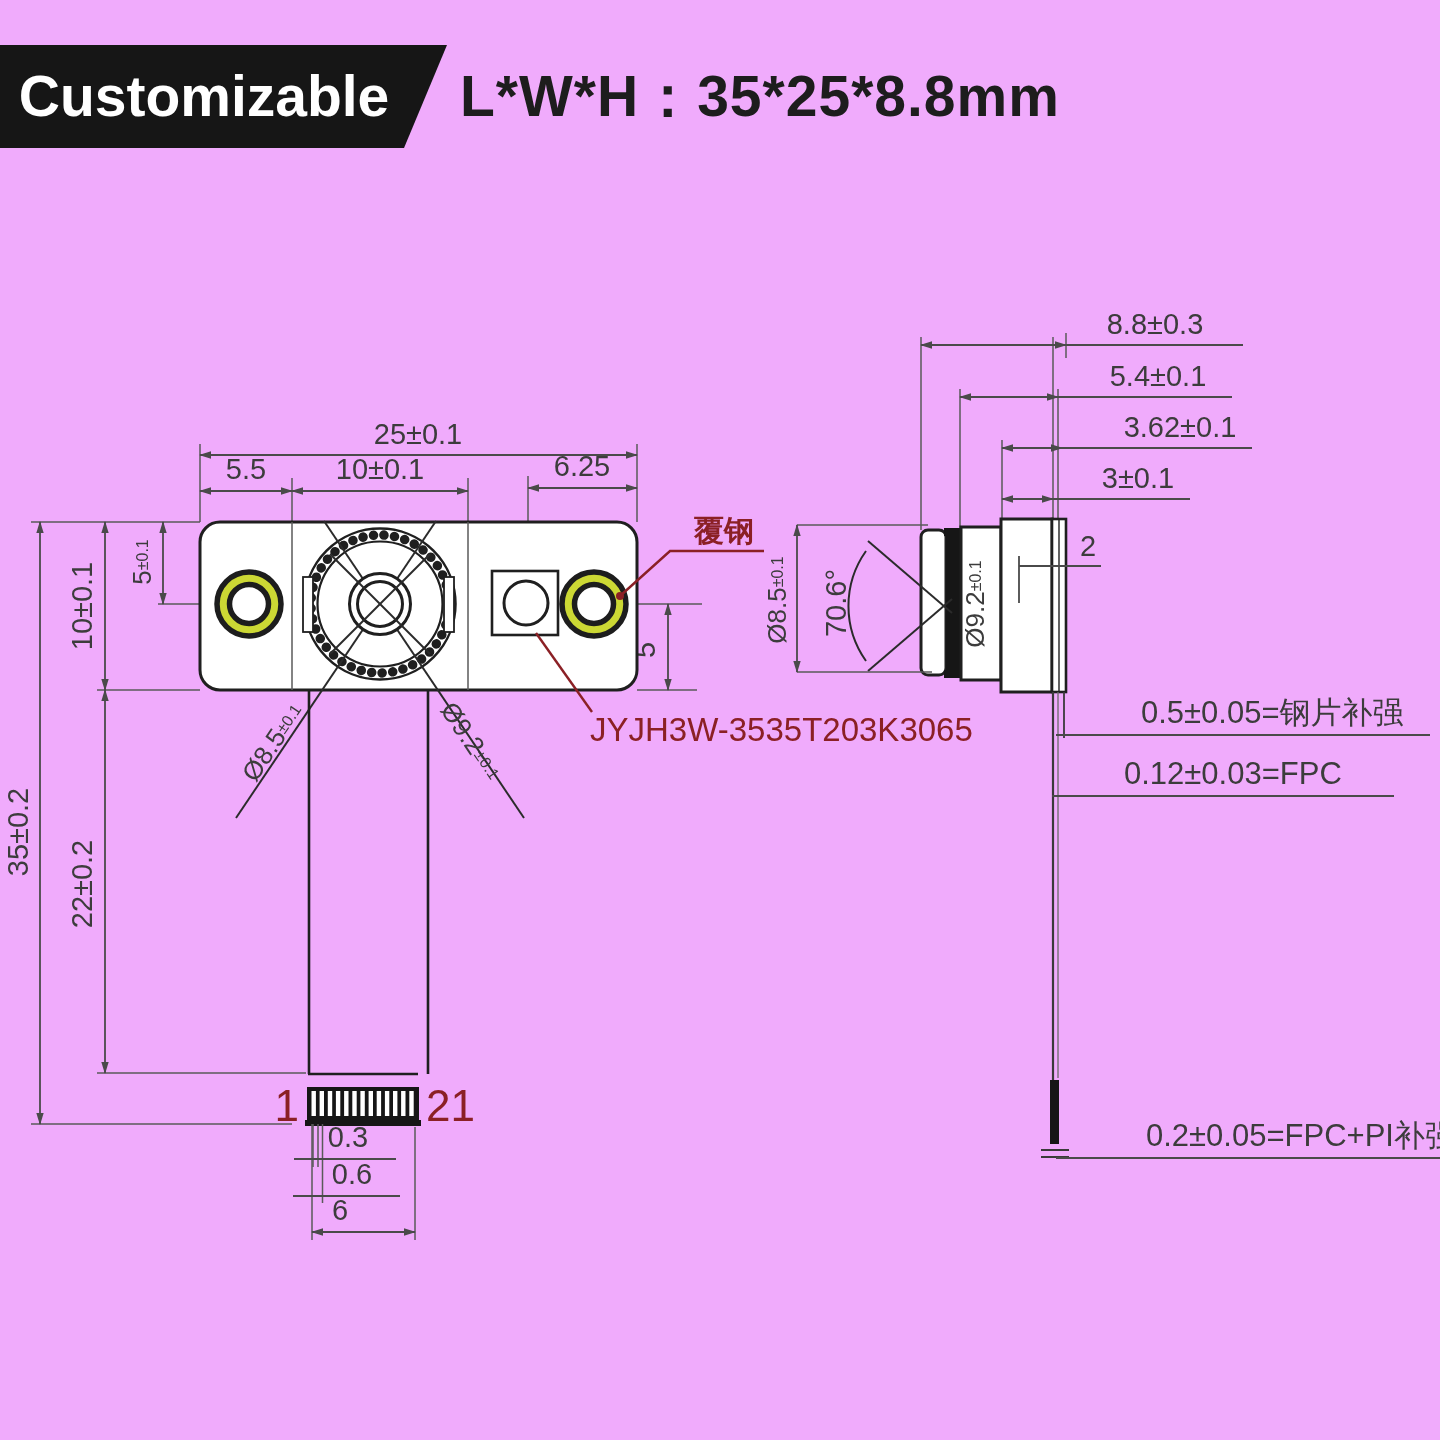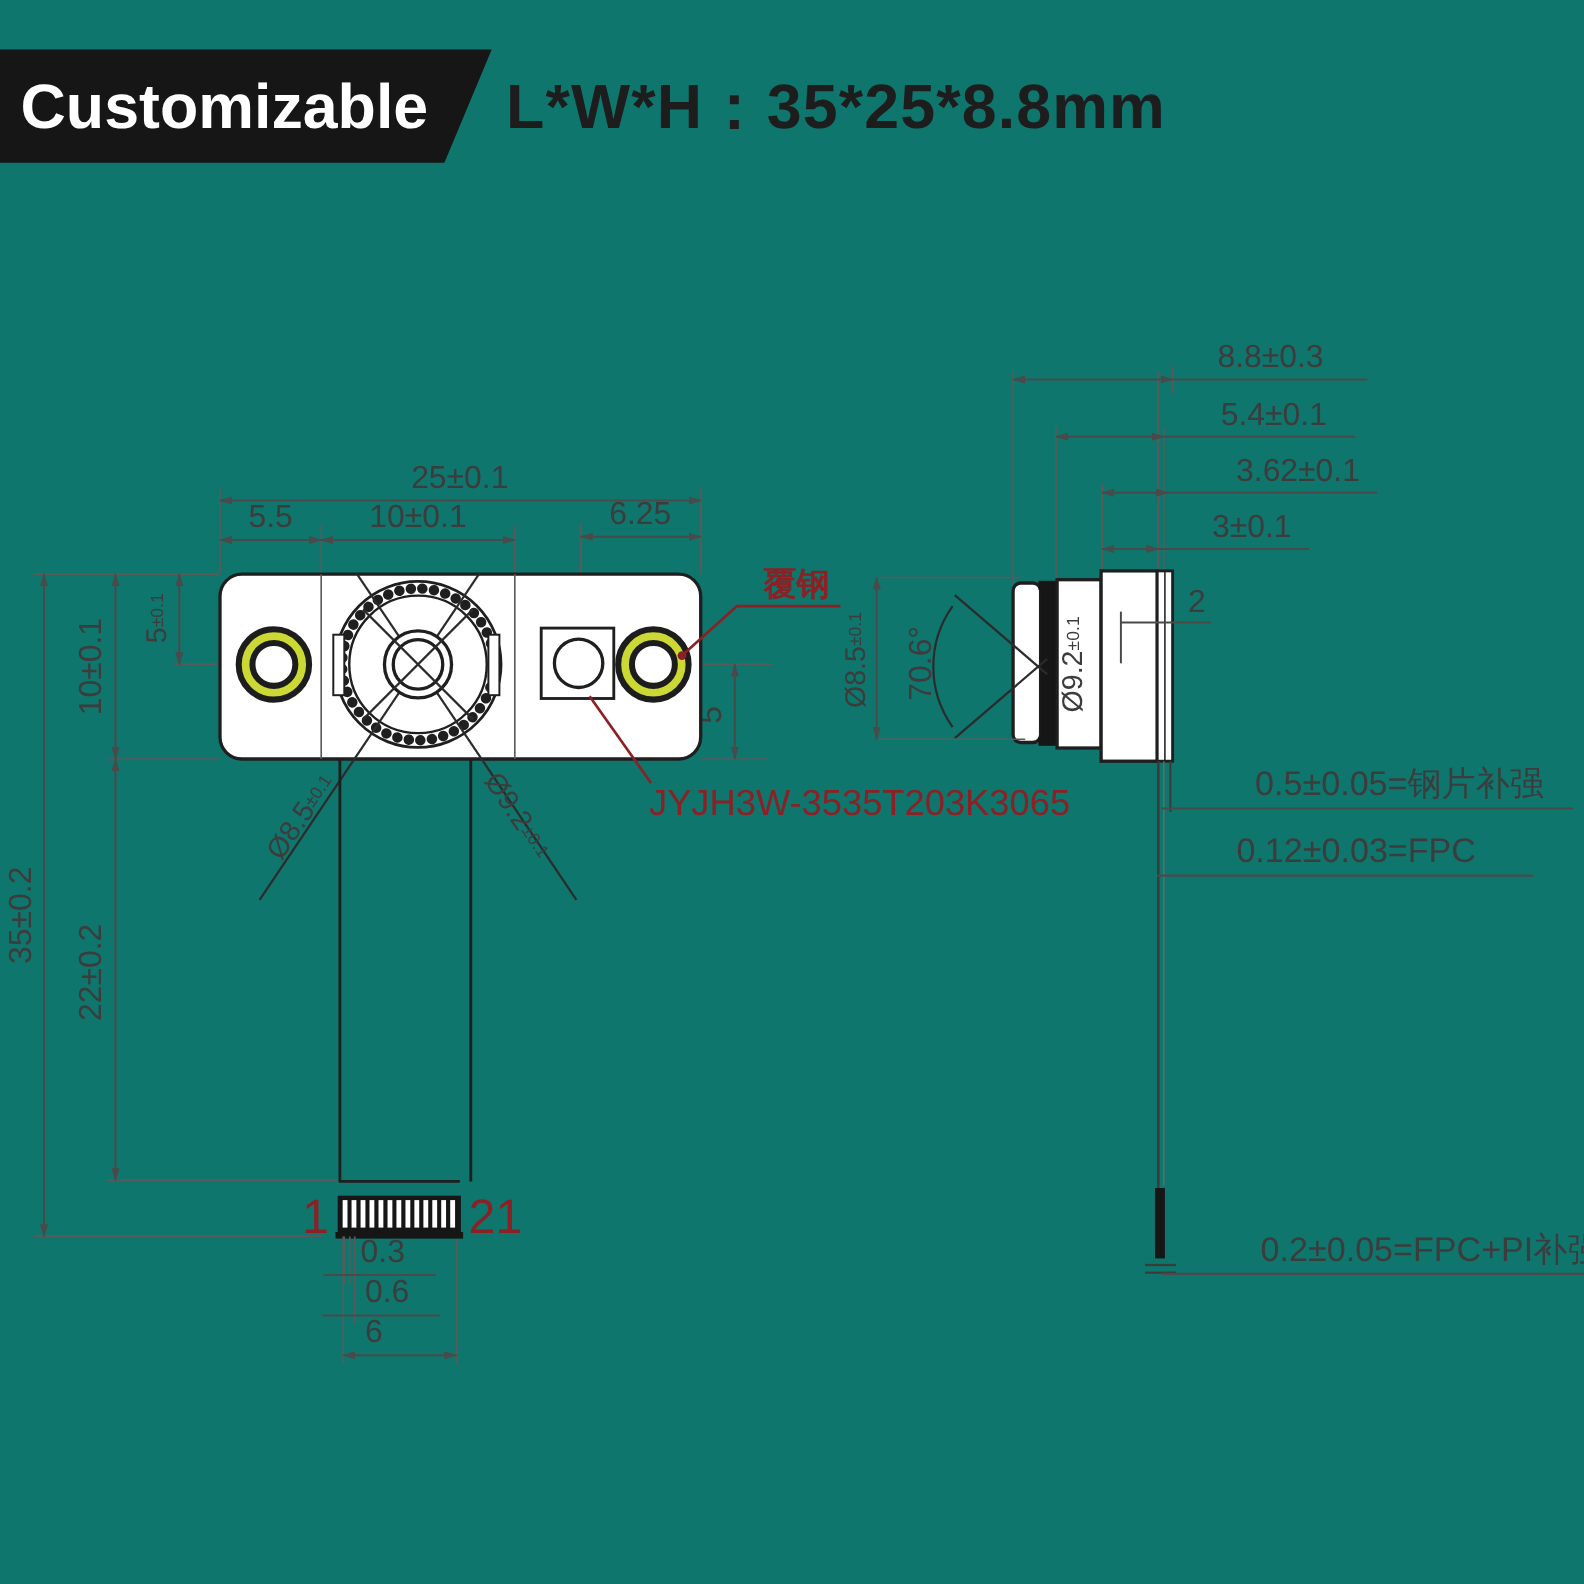--- a/index.html
+++ b/index.html
@@ -1,16 +1,16 @@
 <!DOCTYPE html>
 <html><head>
 <meta charset="utf-8">
 <style>
   html,body{margin:0;padding:0;background:#ffffff;}
-  .page{position:relative;width:1440px;height:1440px;background:#0f766e;overflow:hidden;
+  .page{position:relative;width:1440px;height:1440px;background:#f0abfc;overflow:hidden;
         font-family:"Liberation Sans","DejaVu Sans",sans-serif;}
   svg text{font-family:"Liberation Sans","DejaVu Sans",sans-serif;}
   .outline{fill:#ffffff;stroke:#1f1f1f;stroke-width:3;}
   .outline2{fill:#ffffff;stroke:#1f1f1f;stroke-width:2.6;}
   .solid{fill:#161616;stroke:none;}
   .thin{stroke:#5a5a5a;stroke-width:1.5;fill:none;}
   .dim{stroke:#4a4a4a;stroke-width:1.8;fill:none;}
   .dimtxt{fill:#3c3c3c;font-size:29px;}
   .dimtxt-m{fill:#3c3c3c;font-size:26px;}
   .dimtxt-s{fill:#3c3c3c;font-size:16px;}

